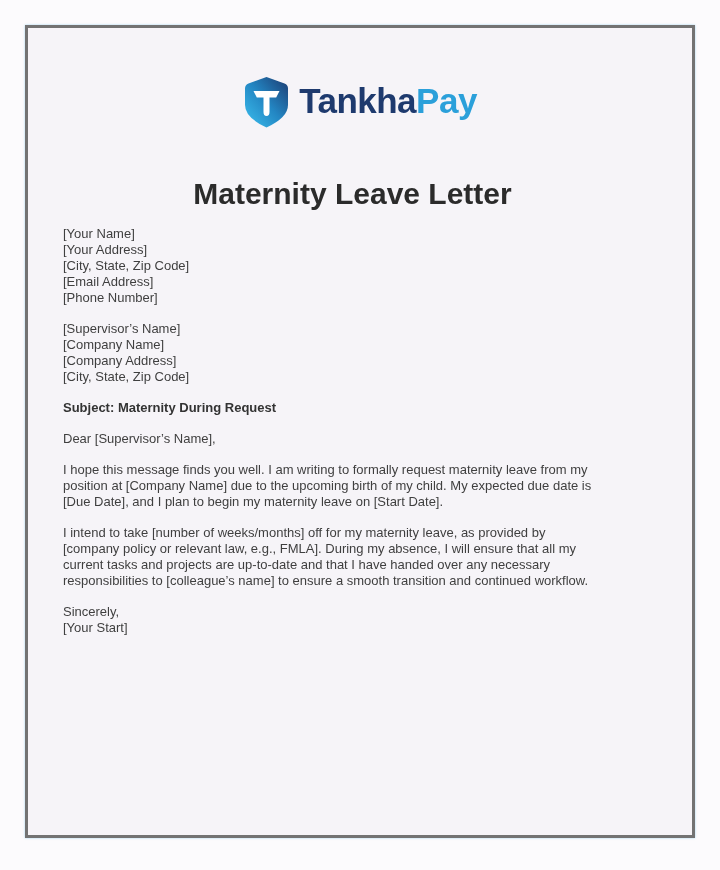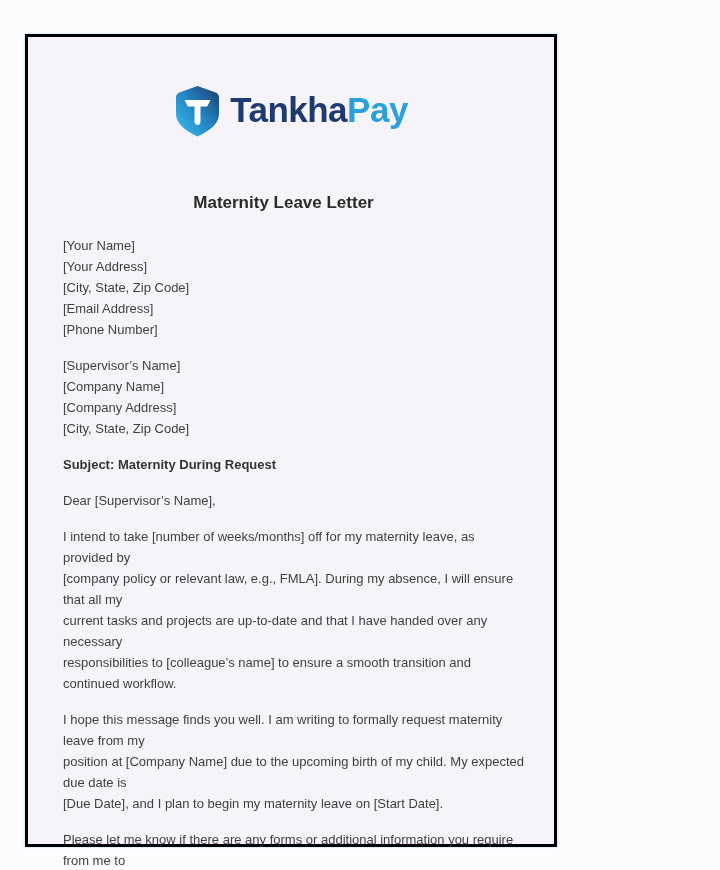--- a/index.html
+++ b/index.html
@@ -10,25 +10,25 @@
     width: 720px;
     height: 870px;
     background: #fcfbfd;
     font-family: "Liberation Sans", "DejaVu Sans", sans-serif;
     position: relative;
     overflow: hidden;
   }
   .letter-page {
     position: absolute;
     left: 25px;
-    top: 34px;
-    width: 532px;
+    top: 25px;
+    width: 670px;
     height: 813px;
     box-sizing: border-box;
-    border: 3px solid #000000;
+    border: 3px solid #737373;
     background: #f6f4f8;
     box-shadow: 0 0 2px rgba(88, 184, 226, 0.55);
   }
   .logo-row {
     margin-top: 48px;
     display: flex;
     align-items: center;
     justify-content: center;
     gap: 9px;
   }
@@ -42,30 +42,30 @@
     font-weight: bold;
     letter-spacing: -0.5px;
     line-height: 1;
     padding-bottom: 4px;
   }
   .logo-text .brand-primary { color: #1e3a6e; }
   .logo-text .brand-secondary { color: #2ba0da; }
   .page-title {
     margin: 51px 15px 0 0;
     text-align: center;
-    font-size: 17px;
+    font-size: 30px;
     font-weight: bold;
     color: #2b2b2b;
     line-height: 28px;
   }
   .letter-body {
     margin: 18px 30px 0 35px;
     color: #3f3f3f;
     font-size: 13px;
-    line-height: 21px;
+    line-height: 16px;
   }
   .letter-block {
     margin: 0 0 15px 0;
     white-space: pre-line;
   }
   .subject-line {
     font-weight: bold;
     color: #333333;
   }
   .letter-block:last-child {
@@ -101,27 +101,24 @@
 [Your Address]
 [City, State, Zip Code]
 [Email Address]
 [Phone Number]</div>
     <div class="letter-block">[Supervisor’s Name]
 [Company Name]
 [Company Address]
 [City, State, Zip Code]</div>
     <div class="letter-block subject-line">Subject: Maternity During Request</div>
     <div class="letter-block">Dear [Supervisor’s Name],</div>
+    <div class="letter-block">I hope this message finds you well. I am writing to formally request maternity leave from my
+position at [Company Name] due to the upcoming birth of my child. My expected due date is
+[Due Date], and I plan to begin my maternity leave on [Start Date].</div>
     <div class="letter-block">I intend to take [number of weeks/months] off for my maternity leave, as provided by
 [company policy or relevant law, e.g., FMLA]. During my absence, I will ensure that all my
 current tasks and projects are up-to-date and that I have handed over any necessary
 responsibilities to [colleague’s name] to ensure a smooth transition and continued workflow.</div>
-    <div class="letter-block">I hope this message finds you well. I am writing to formally request maternity leave from my
-position at [Company Name] due to the upcoming birth of my child. My expected due date is
-[Due Date], and I plan to begin my maternity leave on [Start Date].</div>
-    <div class="letter-block">Please let me know if there are any forms or additional information you require from me to
-process this leave. I would also appreciate guidance on the steps I need to follow for a
-seamless leave and eventual return to work.</div>
     <div class="letter-block">Sincerely,
 [Your Start]</div>
   </div>
 
 </div>
 
 </body></html>

